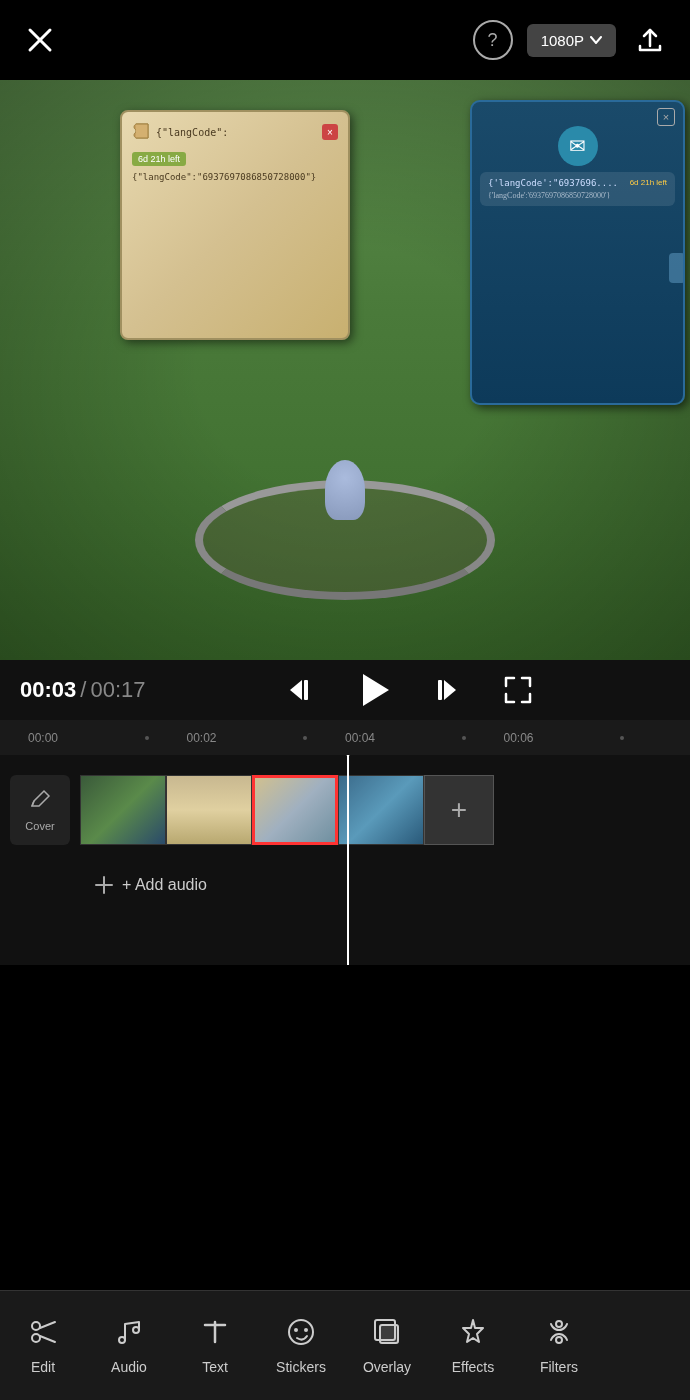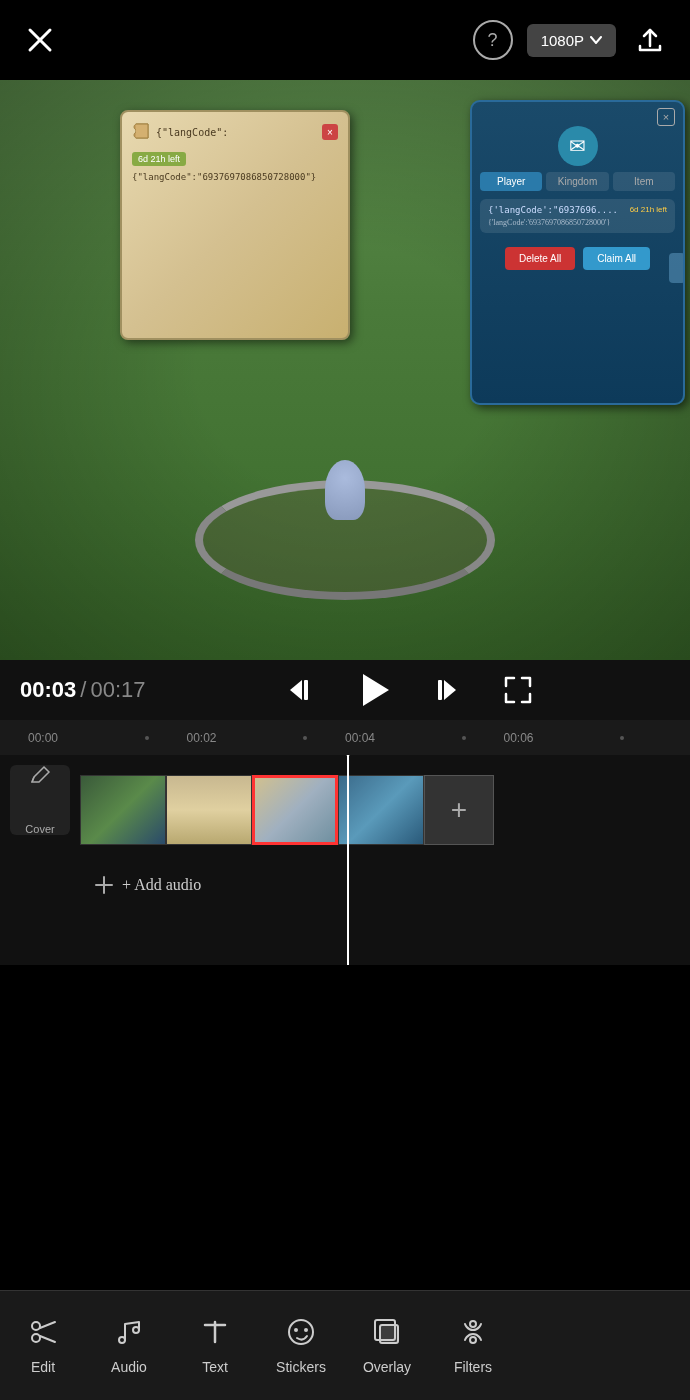--- a/index.html
+++ b/index.html
@@ -364,31 +364,31 @@
       left: -7px;
       width: 0; height: 0;
       border-left: 8px solid transparent;
       border-right: 8px solid transparent;
       border-top: 10px solid #fff;
     }
 
     
     .cover-clip {
       position: absolute;
-      top: 10px;
+      top: 20px;
       left: 10px;
       width: 60px;
       height: 70px;
       background: #222;
       border-radius: 6px;
       overflow: hidden;
       display: flex;
       flex-direction: column;
       align-items: center;
-      justify-content: space-between;
+      justify-content: center;
     }
     .cover-clip-icon {
       font-size: 18px;
       color: #aaa;
       margin-bottom: 4px;
     }
     .cover-clip-label {
       font-size: 11px;
       color: #aaa;
     }
@@ -442,21 +442,20 @@
       position: absolute;
       top: 110px;
       left: 80px;
       right: 0;
       height: 40px;
       display: flex;
       align-items: center;
       padding: 0 14px;
       gap: 8px;
       cursor: pointer;
-      font-family: Liberation Serif, serif;
     }
     .add-audio-text {
       font-size: 16px;
       color: #ccc;
     }
 
     
     .bottom-toolbar {
       position: absolute;
       bottom: 0;
@@ -546,39 +545,30 @@
       <div class="dialog-parchment-badge">6d 21h left</div>
       <div class="dialog-parchment-text">{"langCode":"6937697086850728000"}</div>
     </div>
 
     <div class="dialog-blue">
       <div class="dialog-blue-header">
         <div class="dialog-blue-close">×</div>
       </div>
 
       <div class="dialog-blue-icon">✉</div>
-      <div class="dialog-blue-tabs">
-        <div class="dialog-tab active">Player</div>
-        <div class="dialog-tab">Kingdom</div>
-        <div class="dialog-tab">Item</div>
-      </div>
       <div class="dialog-blue-content">
         <div class="dialog-item">
           <div style="display:flex;justify-content:space-between;">
             <span class="dialog-item-title">{'langCode':"6937696....</span>
             <span class="dialog-item-badge">6d 21h left</span>
           </div>
           <div class="dialog-item-sub">{'langCode':'6937697086850728000'}</div>
         </div>
       </div>
       <div class="dialog-scroll-indicator"></div>
-      <div class="dialog-blue-footer">
-        <button class="dialog-btn-delete">Delete All</button>
-        <button class="dialog-btn-claim">Claim All</button>
-      </div>
     </div>
   </div>
 </div>
 
 <div class="controls-bar">
   <div style="display:flex;align-items:center;">
     <span class="time-current" style="font-size:22px;color:#fff;font-weight:bold;">00:03</span>
     <span class="time-sep" style="font-size:22px;color:#888;margin:0 4px;">/</span>
     <span class="time-total" style="font-size:22px;color:#888;">00:17</span>
   </div>
@@ -723,20 +713,28 @@
   <div class="toolbar-item">
     <div class="toolbar-icon">
       <svg width="32" height="32" viewBox="0 0 32 32">
         <rect x="4" y="4" width="20" height="20" rx="2" stroke="#ccc" fill="none" stroke-width="2"></rect>
         <rect x="9" y="9" width="18" height="18" rx="2" stroke="#ccc" fill="rgba(200,200,200,0.2)" stroke-width="2"></rect>
       </svg>
     </div>
     <span class="toolbar-label">Overlay</span>
   </div>
 
+  <div class="toolbar-item">
+    <div class="toolbar-icon">
+      <svg width="32" height="32" viewBox="0 0 32 32">
+        <polygon points="16,4 18,12 26,12 20,18 22,26 16,22 10,26 12,18 6,12 14,12" stroke="#ccc" fill="none" stroke-width="2" stroke-linejoin="round"></polygon>
+      </svg>
+    </div>
+    <span class="toolbar-label">Effects</span>
+  </div>
 
   <div class="toolbar-item">
     <div class="toolbar-icon">
       <svg width="32" height="32" viewBox="0 0 32 32">
         <path d="M8 8 C8 8 10 14 16 14 C22 14 24 8 24 8" stroke="#ccc" fill="none" stroke-width="2" stroke-linecap="round"></path>
         <path d="M8 24 C8 24 10 18 16 18 C22 18 24 24 24 24" stroke="#ccc" fill="none" stroke-width="2" stroke-linecap="round"></path>
         <circle cx="16" cy="8" r="3" stroke="#ccc" fill="none" stroke-width="2"></circle>
         <circle cx="16" cy="24" r="3" stroke="#ccc" fill="none" stroke-width="2"></circle>
       </svg>
     </div>

